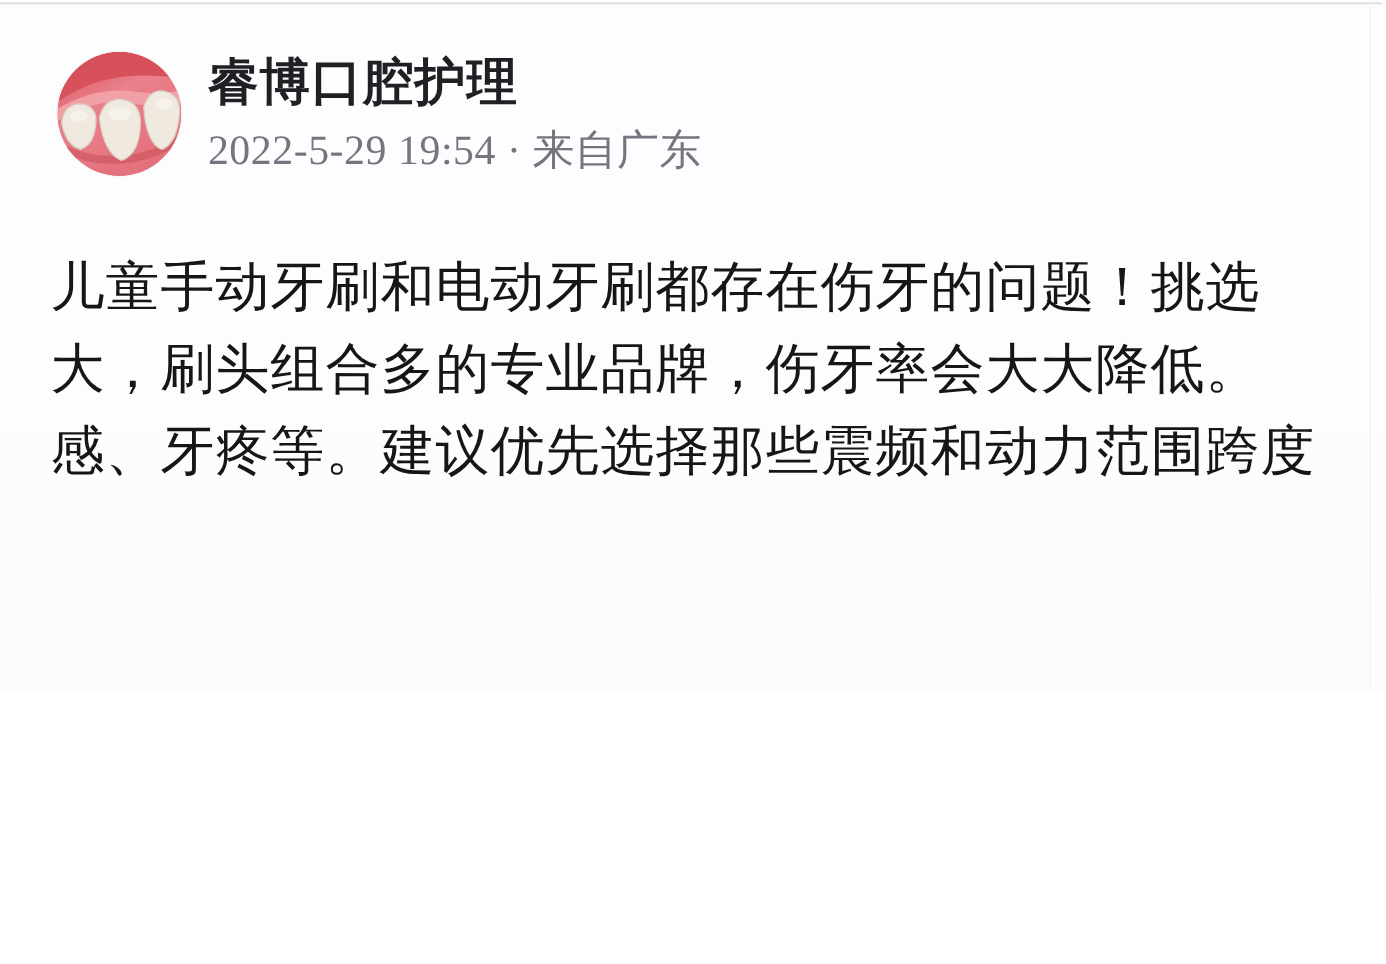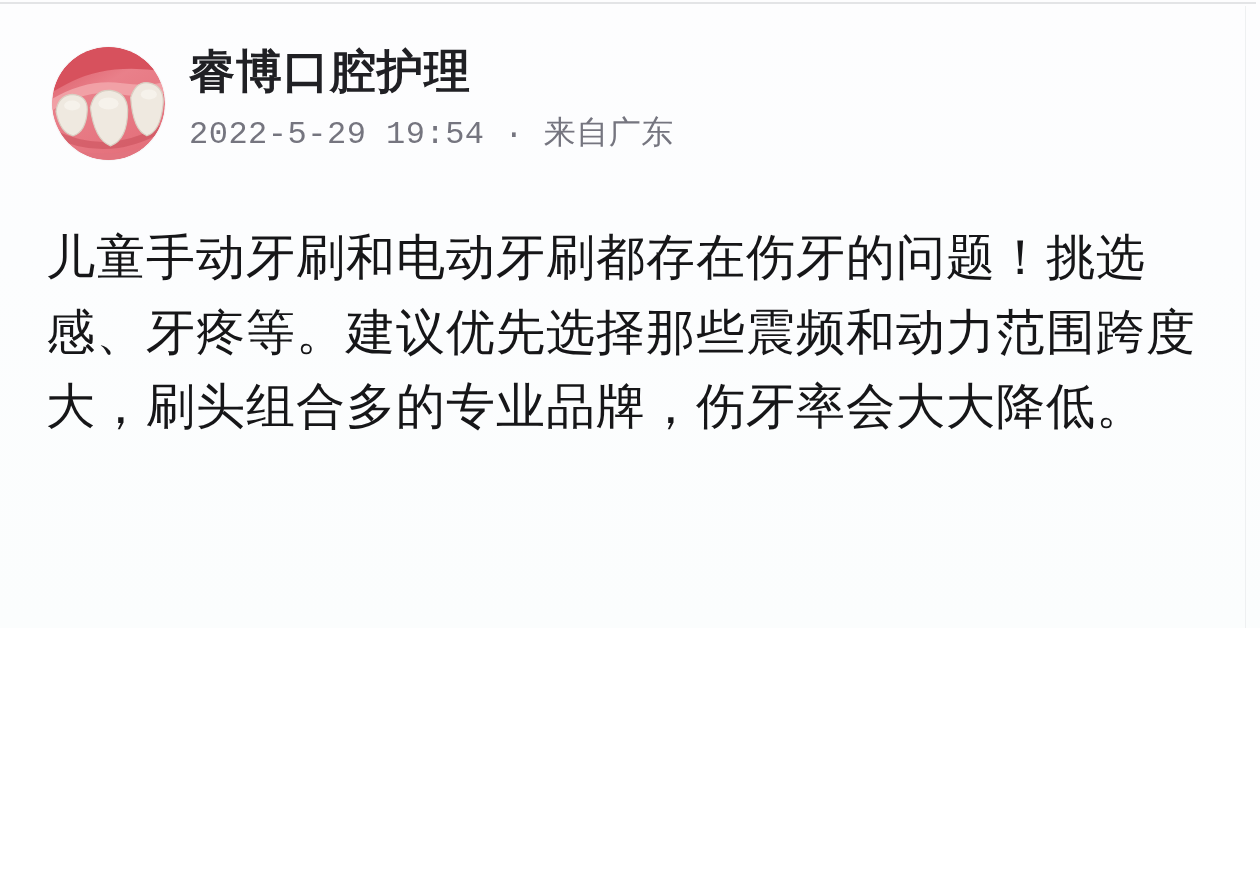--- a/index.html
+++ b/index.html
@@ -11,21 +11,21 @@
     --body-text: #161618;
   }
   * { margin: 0; padding: 0; box-sizing: border-box; }
   html, body { background: #ffffff; }
   .screen {
     position: relative;
     width: 1260px;
     height: 628px;
     background: linear-gradient(180deg, #fdfdfe 0%, var(--background) 40%, #fbfdfd 100%);
     overflow: hidden;
-    font-family: Liberation Mono, monospace;
+    font-family: Liberation Serif, serif;
   }
   .top-hairline {
     position: absolute;
     top: 2px; left: 0; right: 4px;
     height: 2px;
     background: var(--top-hairline);
     opacity: 0.75;
   }
   .right-hairline {
     position: absolute;
@@ -53,21 +53,21 @@
     margin-top: 3px;
     font-size: 46px;
     font-weight: 700;
     color: var(--author-text);
     letter-spacing: 1px;
     line-height: 1.1;
     cursor: pointer;
   }
   .meta {
     margin-top: 16px;
-    font-size: 32px;
+    font-size: 38px;
     font-weight: 400;
     color: var(--meta-text);
     letter-spacing: 0.5px;
     line-height: 1.1;
   }
   .post-body {
     position: absolute;
     left: 46px; top: 224px;
     width: 1180px;
     font-size: 49px;
@@ -119,16 +119,16 @@
       </span>
     </div>
     <div class="header-text">
       <div class="author">睿博口腔护理</div>
       <div class="meta">2022-5-29 19:54 · 来自广东</div>
     </div>
   </div>
 
   <div class="post-body">
     <div class="body-line">儿童手动牙刷和电动牙刷都存在伤牙的问题！挑选</div>
+    <div class="body-line">大，刷头组合多的专业品牌，伤牙率会大大降低。</div>
     <div class="body-line">感、牙疼等。建议优先选择那些震频和动力范围跨度</div>
-    <div class="body-line">大，刷头组合多的专业品牌，伤牙率会大大降低。</div>
   </div>
 </div>
 
 </body></html>

